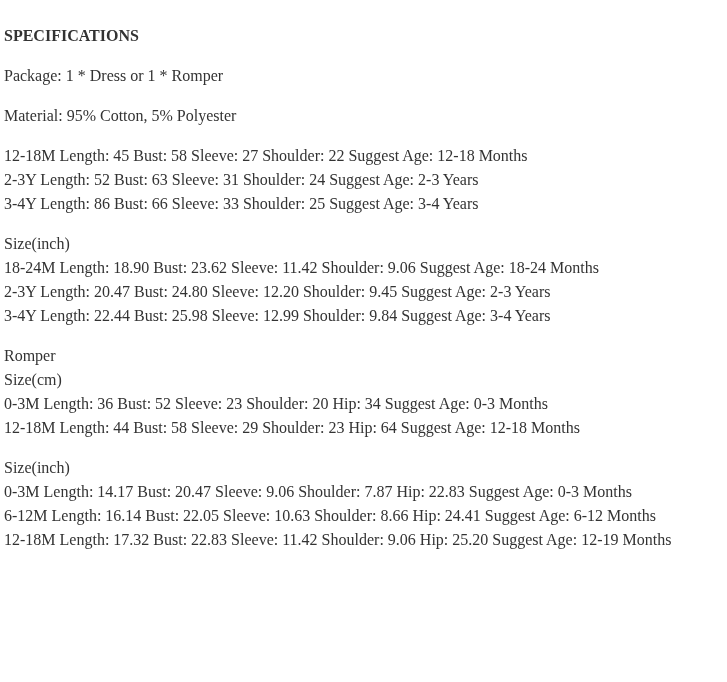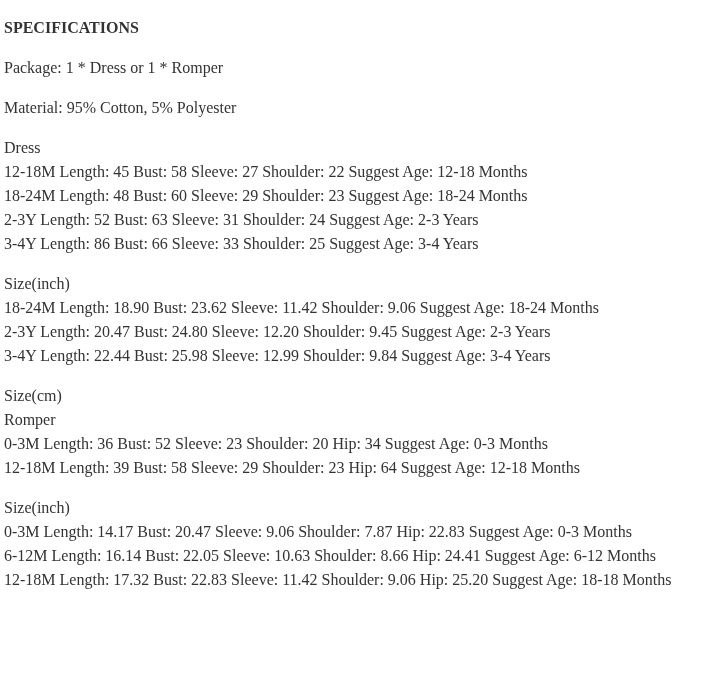--- a/index.html
+++ b/index.html
@@ -12,21 +12,21 @@
     height: 682px;
     box-sizing: border-box;
     padding: 8px 6px 0 4px;
     font-family: "Liberation Serif", "DejaVu Serif", serif;
     font-size: 16px;
     line-height: 24px;
     color: #333333;
     overflow: hidden;
   }
   .para {
-    margin: 8px 0 16px 0;
+    margin: 16px 0 16px 0;
   }
   .para:last-child {
     margin-bottom: 0;
   }
   .title {
     font-weight: bold;
   }
   .line {
     white-space: nowrap;
   }
@@ -36,41 +36,39 @@
 
 <div>
 
   <p class="para title line">SPECIFICATIONS</p>
 
   <p class="para line">Package: 1 * Dress or 1 * Romper</p>
 
   <p class="para line">Material: 95% Cotton, 5% Polyester</p>
 
   <div class="para">
-    <div class="line">Dress</div>
     <div class="line">12-18M Length: 45 Bust: 58 Sleeve: 27 Shoulder: 22 Suggest Age: 12-18 Months</div>
-    <div class="line">18-24M Length: 48 Bust: 60 Sleeve: 29 Shoulder: 23 Suggest Age: 18-24 Months</div>
     <div class="line">2-3Y Length: 52 Bust: 63 Sleeve: 31 Shoulder: 24 Suggest Age: 2-3 Years</div>
     <div class="line">3-4Y Length: 86 Bust: 66 Sleeve: 33 Shoulder: 25 Suggest Age: 3-4 Years</div>
   </div>
 
   <div class="para">
     <div class="line">Size(inch)</div>
     <div class="line">18-24M Length: 18.90 Bust: 23.62 Sleeve: 11.42 Shoulder: 9.06 Suggest Age: 18-24 Months</div>
     <div class="line">2-3Y Length: 20.47 Bust: 24.80 Sleeve: 12.20 Shoulder: 9.45 Suggest Age: 2-3 Years</div>
     <div class="line">3-4Y Length: 22.44 Bust: 25.98 Sleeve: 12.99 Shoulder: 9.84 Suggest Age: 3-4 Years</div>
   </div>
 
   <div class="para">
+    <div class="line">Romper</div>
     <div class="line">Size(cm)</div>
-    <div class="line">Romper</div>
     <div class="line">0-3M Length: 36 Bust: 52 Sleeve: 23 Shoulder: 20 Hip: 34 Suggest Age: 0-3 Months</div>
-    <div class="line">12-18M Length: 39 Bust: 58 Sleeve: 29 Shoulder: 23 Hip: 64 Suggest Age: 12-18 Months</div>
+    <div class="line">12-18M Length: 44 Bust: 58 Sleeve: 29 Shoulder: 23 Hip: 64 Suggest Age: 12-18 Months</div>
   </div>
 
   <div class="para">
     <div class="line">Size(inch)</div>
     <div class="line">0-3M Length: 14.17 Bust: 20.47 Sleeve: 9.06 Shoulder: 7.87 Hip: 22.83 Suggest Age: 0-3 Months</div>
     <div class="line">6-12M Length: 16.14 Bust: 22.05 Sleeve: 10.63 Shoulder: 8.66 Hip: 24.41 Suggest Age: 6-12 Months</div>
-    <div class="line">12-18M Length: 17.32 Bust: 22.83 Sleeve: 11.42 Shoulder: 9.06 Hip: 25.20 Suggest Age: 18-18 Months</div>
+    <div class="line">12-18M Length: 17.32 Bust: 22.83 Sleeve: 11.42 Shoulder: 9.06 Hip: 25.20 Suggest Age: 12-19 Months</div>
   </div>
 
 </div>
 
 </body></html>

